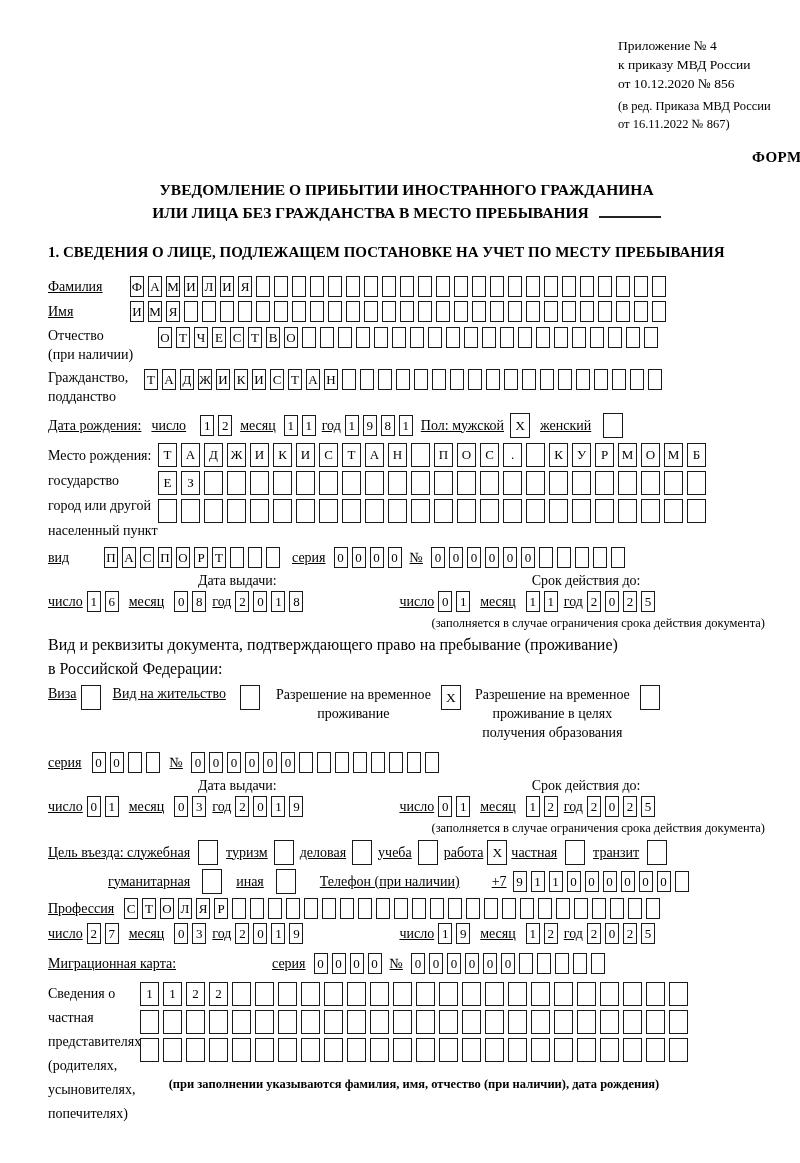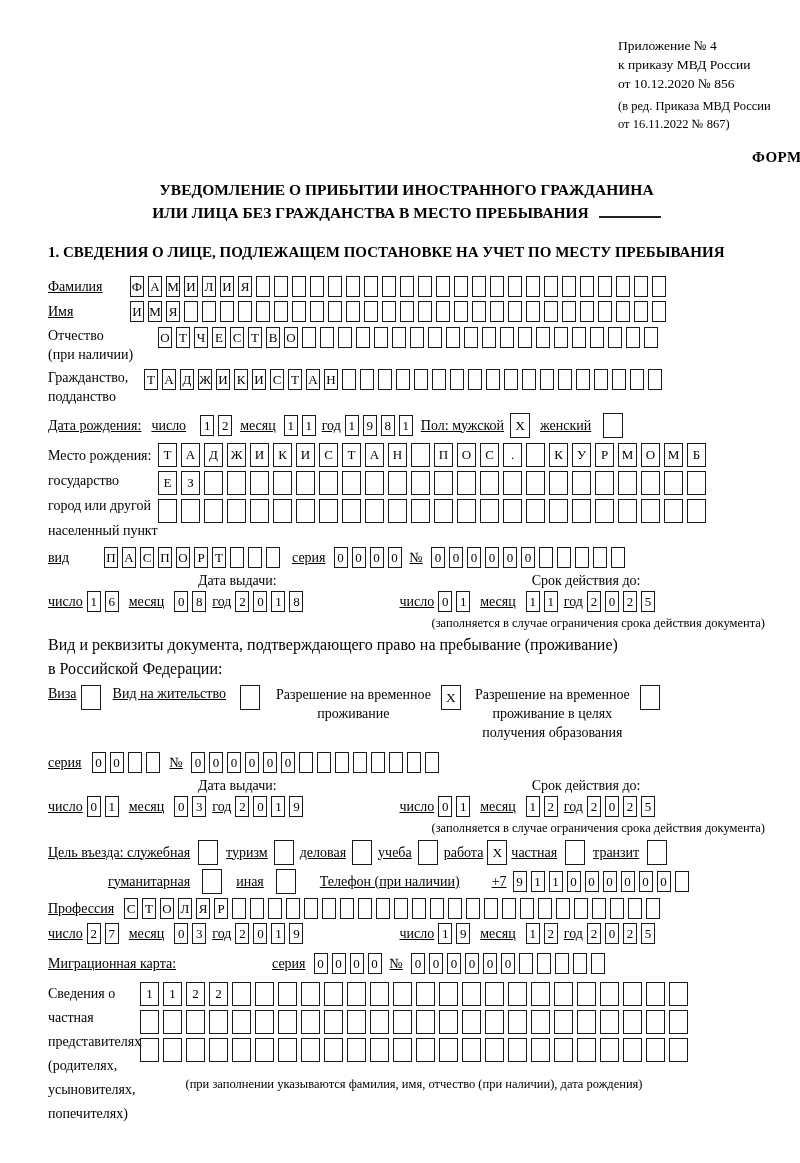--- a/index.html
+++ b/index.html
@@ -39,21 +39,21 @@
   }
   .gap4{width:4px;flex:none}.gap6{width:6px;flex:none}.gap8{width:8px;flex:none}
   .gap10{width:10px;flex:none}.gap12{width:12px;flex:none}.gap14{width:14px;flex:none}
   .gap16{width:16px;flex:none}.gap24{width:24px;flex:none}
 
   .center-head { text-align:center; font-weight:bold; font-size:14px; margin:5px 0 5px 0; }
   .date-labels { display:flex; font-size:14px; margin-top:5px; margin-bottom:2px; }
   .small-note { font-size:12.5px; text-align:right; margin-top:4px; margin-bottom:4px;font-family:Liberation Serif, serif; }
   .opt-block { text-align:center; line-height:19px; flex:none; }
   .plain-line { font-size:16px; line-height:20px; margin-top:4px; }
-  .rep-note { font-size:12.5px; margin-top:11px; text-align:center; }
+  .rep-note { font-size:12.5px; margin-top:11px; text-align:center;font-weight:bold; }
 </style>
 </head>
 <body>
 
 <div class="page">
   <div class="content">
 
     <div class="appendix">
       <div>Приложение № 4</div>
       <div>к приказу МВД России</div>

